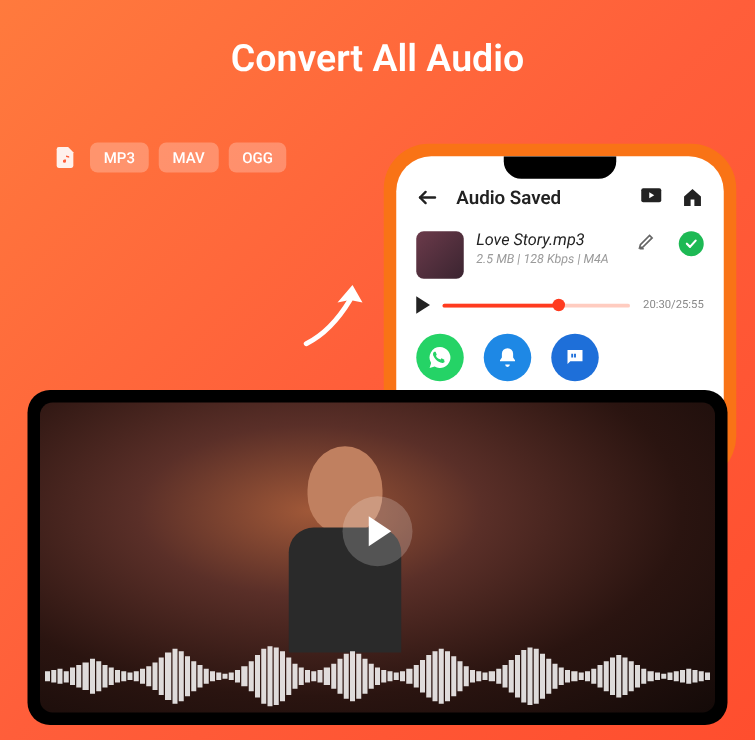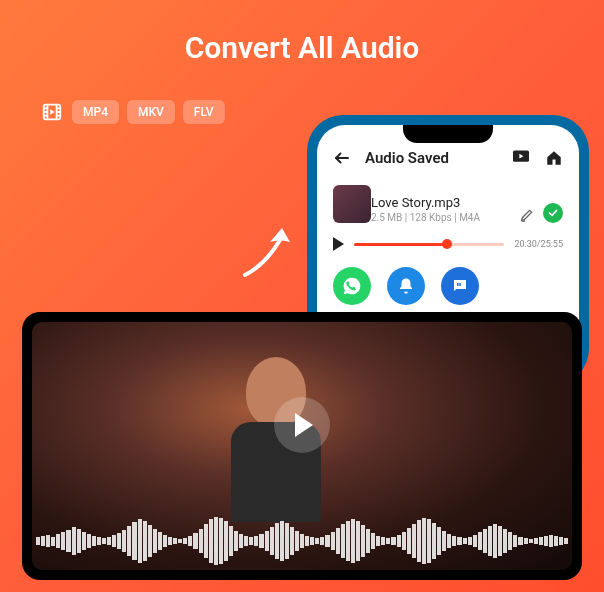--- a/index.html
+++ b/index.html
@@ -64,21 +64,21 @@
   height: 50px;
 }
 
 
 .phone {
   position: absolute;
   right: 15px;
   top: 115px;
   width: 282px;
   height: 270px;
-  background: #0369a1;
+  background: #f97316;
   border-radius: 36px;
   padding: 10px;
 }
 
 .phone-screen {
   background: #fff;
   border-radius: 28px;
   width: 100%;
   height: 100%;
   overflow: hidden;
@@ -110,22 +110,24 @@
   flex: 1;
 }
 
 .phone-header-actions {
   display: flex;
   gap: 14px;
 }
 
 .audio-row {
   display: flex;
-  align-items: flex-end;
+  align-items: flex-start;
   padding: 8px 16px;
+  gap: 10px;
+  font-style: italic;
 }
 
 .thumb {
   width: 38px;
   height: 38px;
   border-radius: 6px;
   background: linear-gradient(135deg, #6b3a4a, #3a2430);
   flex-shrink: 0;
 }
 
@@ -294,41 +296,33 @@
 
 svg { display: block; }
 </style>
 </head>
 <body>
 
 <h1 class="title">Convert All Audio</h1>
 
 <div class="formats-area">
 
+  <div style="height:14px"></div>
+
   <div class="format-row">
     <span class="format-icon">
-      <svg width="22" height="22" viewBox="0 0 24 24" fill="none" stroke="#fff" stroke-width="2">
-        <rect x="3" y="4" width="18" height="16" rx="2"></rect>
-        <line x1="7" y1="4" x2="7" y2="20"></line>
-          <line x1="17" y1="4" x2="17" y2="20"></line>
-        <line x1="3" y1="8" x2="7" y2="8"></line>
-          <line x1="3" y1="12" x2="7" y2="12"></line>
-          <line x1="3" y1="16" x2="7" y2="16"></line>
-        <line x1="17" y1="8" x2="21" y2="8"></line>
-          <line x1="17" y1="12" x2="21" y2="12"></line>
-          <line x1="17" y1="16" x2="21" y2="16"></line>
-        <polygon points="10,9 10,15 15,12" fill="#fff" stroke="none"></polygon>
+      <svg width="20" height="22" viewBox="0 0 24 24" fill="#fff">
+        <path d="M6 2h9l5 5v13a2 2 0 0 1-2 2H6a2 2 0 0 1-2-2V4a2 2 0 0 1 2-2z" fill="#fff" opacity="0.9"></path>
+        <path d="M13 10v5.5a1.5 1.5 0 1 1-1.5-1.5H13V10l3 .8v1.5l-3-.8" fill="#ff5e3a"></path>
       </svg>
     </span>
-    <span class="chip">MP4</span>
-    <span class="chip">MKV</span>
-    <span class="chip">FLV</span>
+    <span class="chip">MP3</span>
+    <span class="chip">MAV</span>
+    <span class="chip">OGG</span>
   </div>
-  <div style="height:14px"></div>
-
 </div>
 
 <div class="arrow">
   <svg width="60" height="60" viewBox="0 0 60 60">
     <path d="M5 55 Q 25 45 40 20" stroke="#fff" stroke-width="4" fill="none" stroke-linecap="round"></path>
     <polygon points="40,20 30,22 42,8 50,22" fill="#fff"></polygon>
   </svg>
 </div>
 
 <div class="phone">

